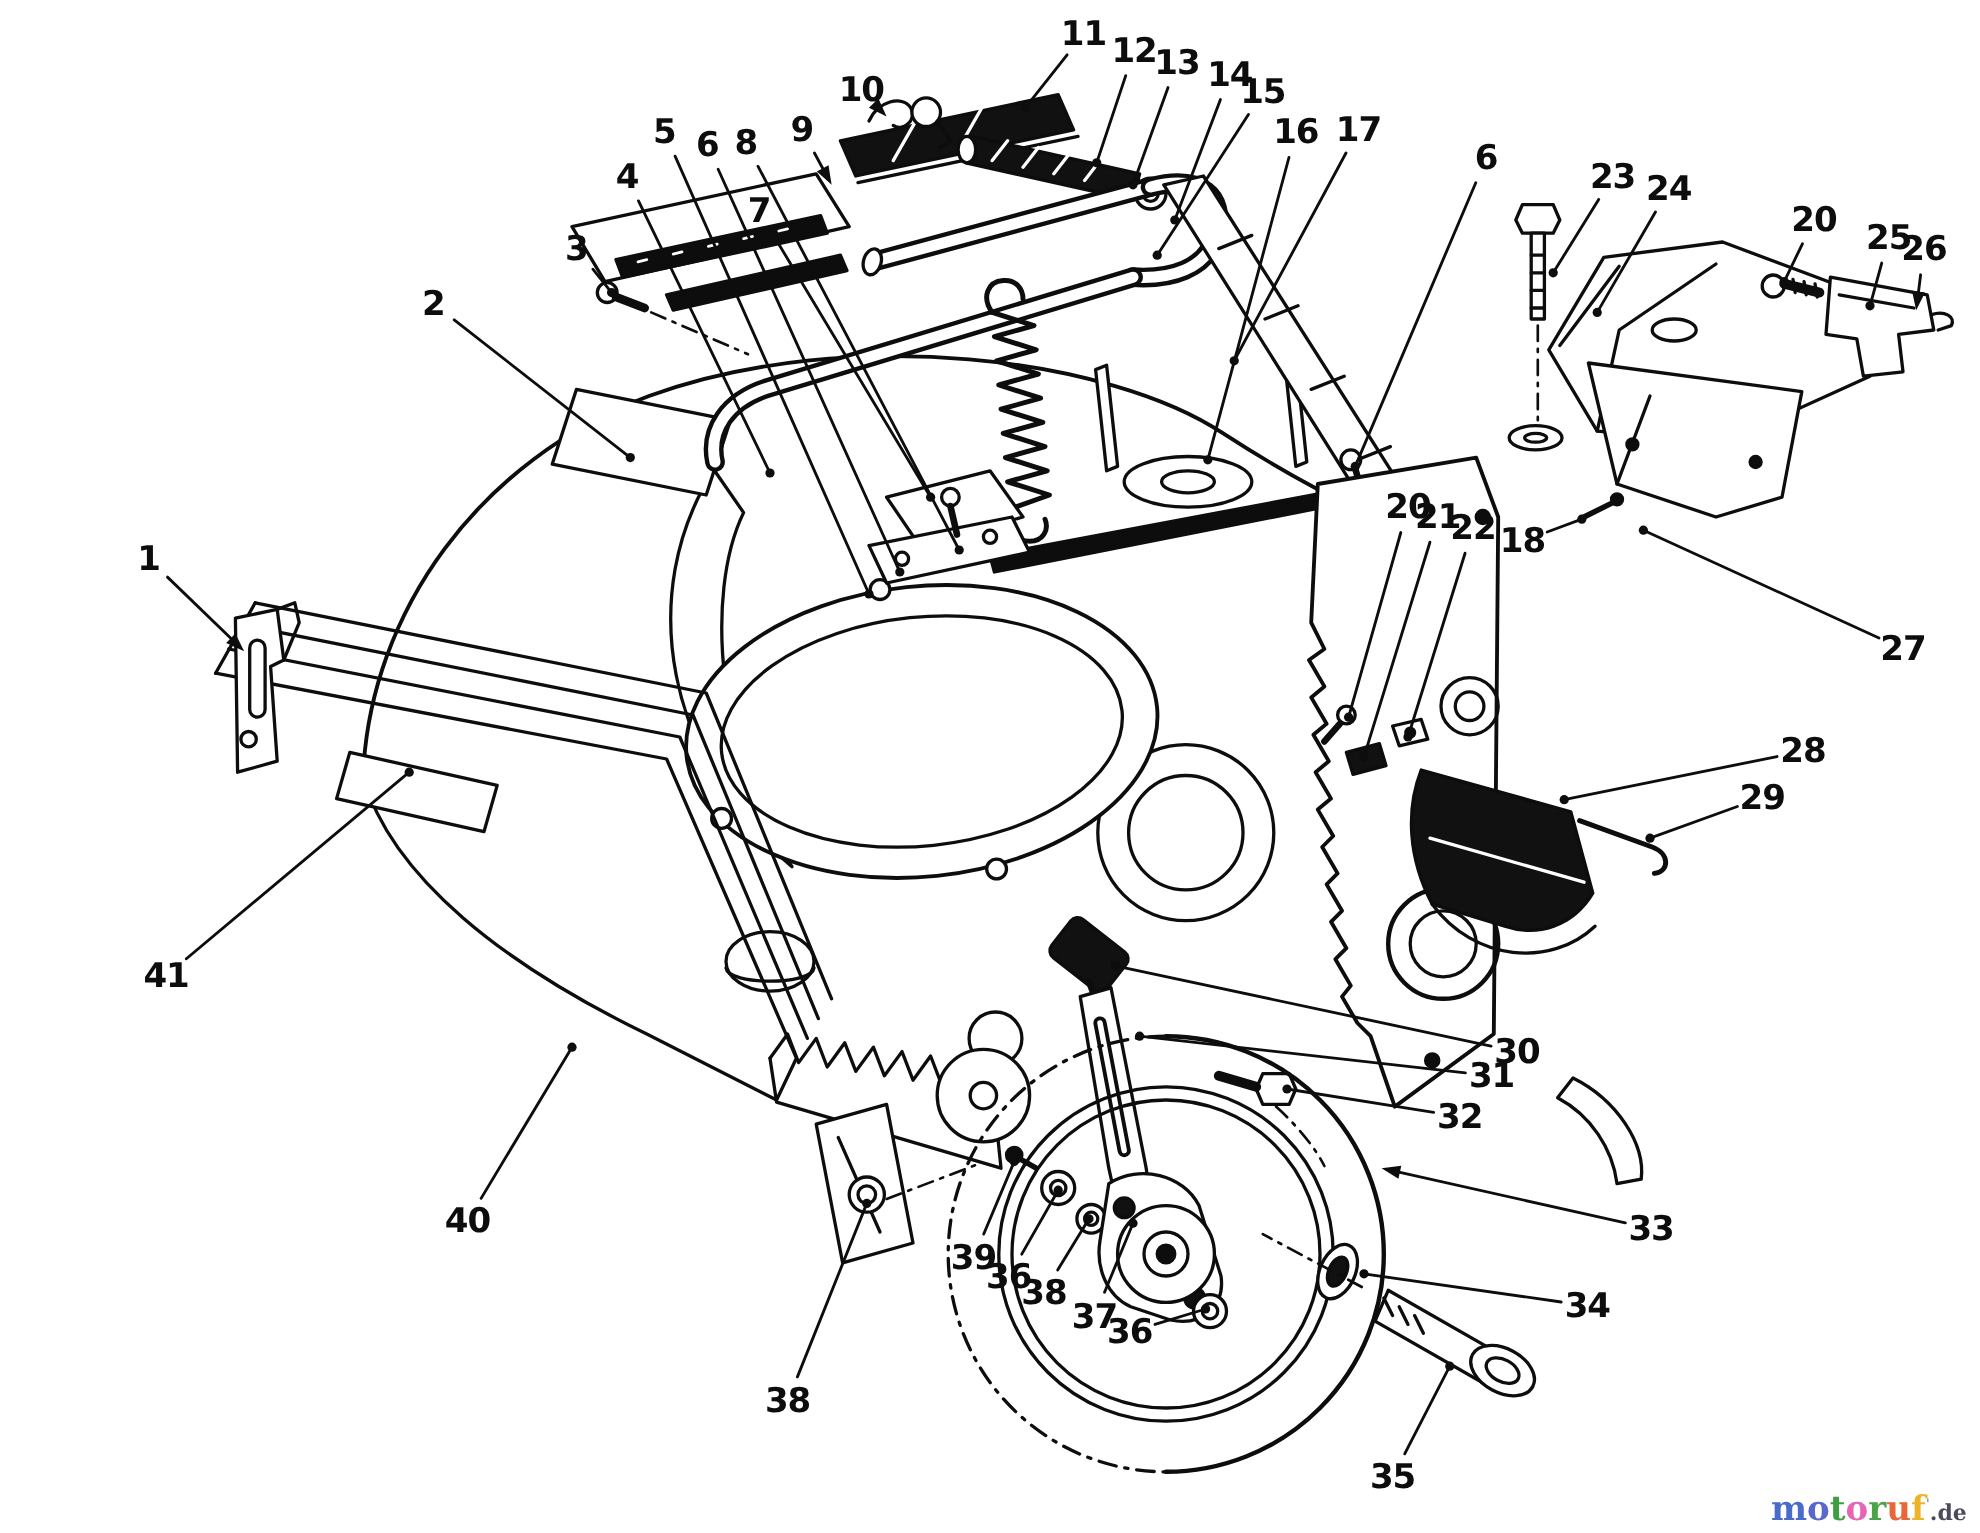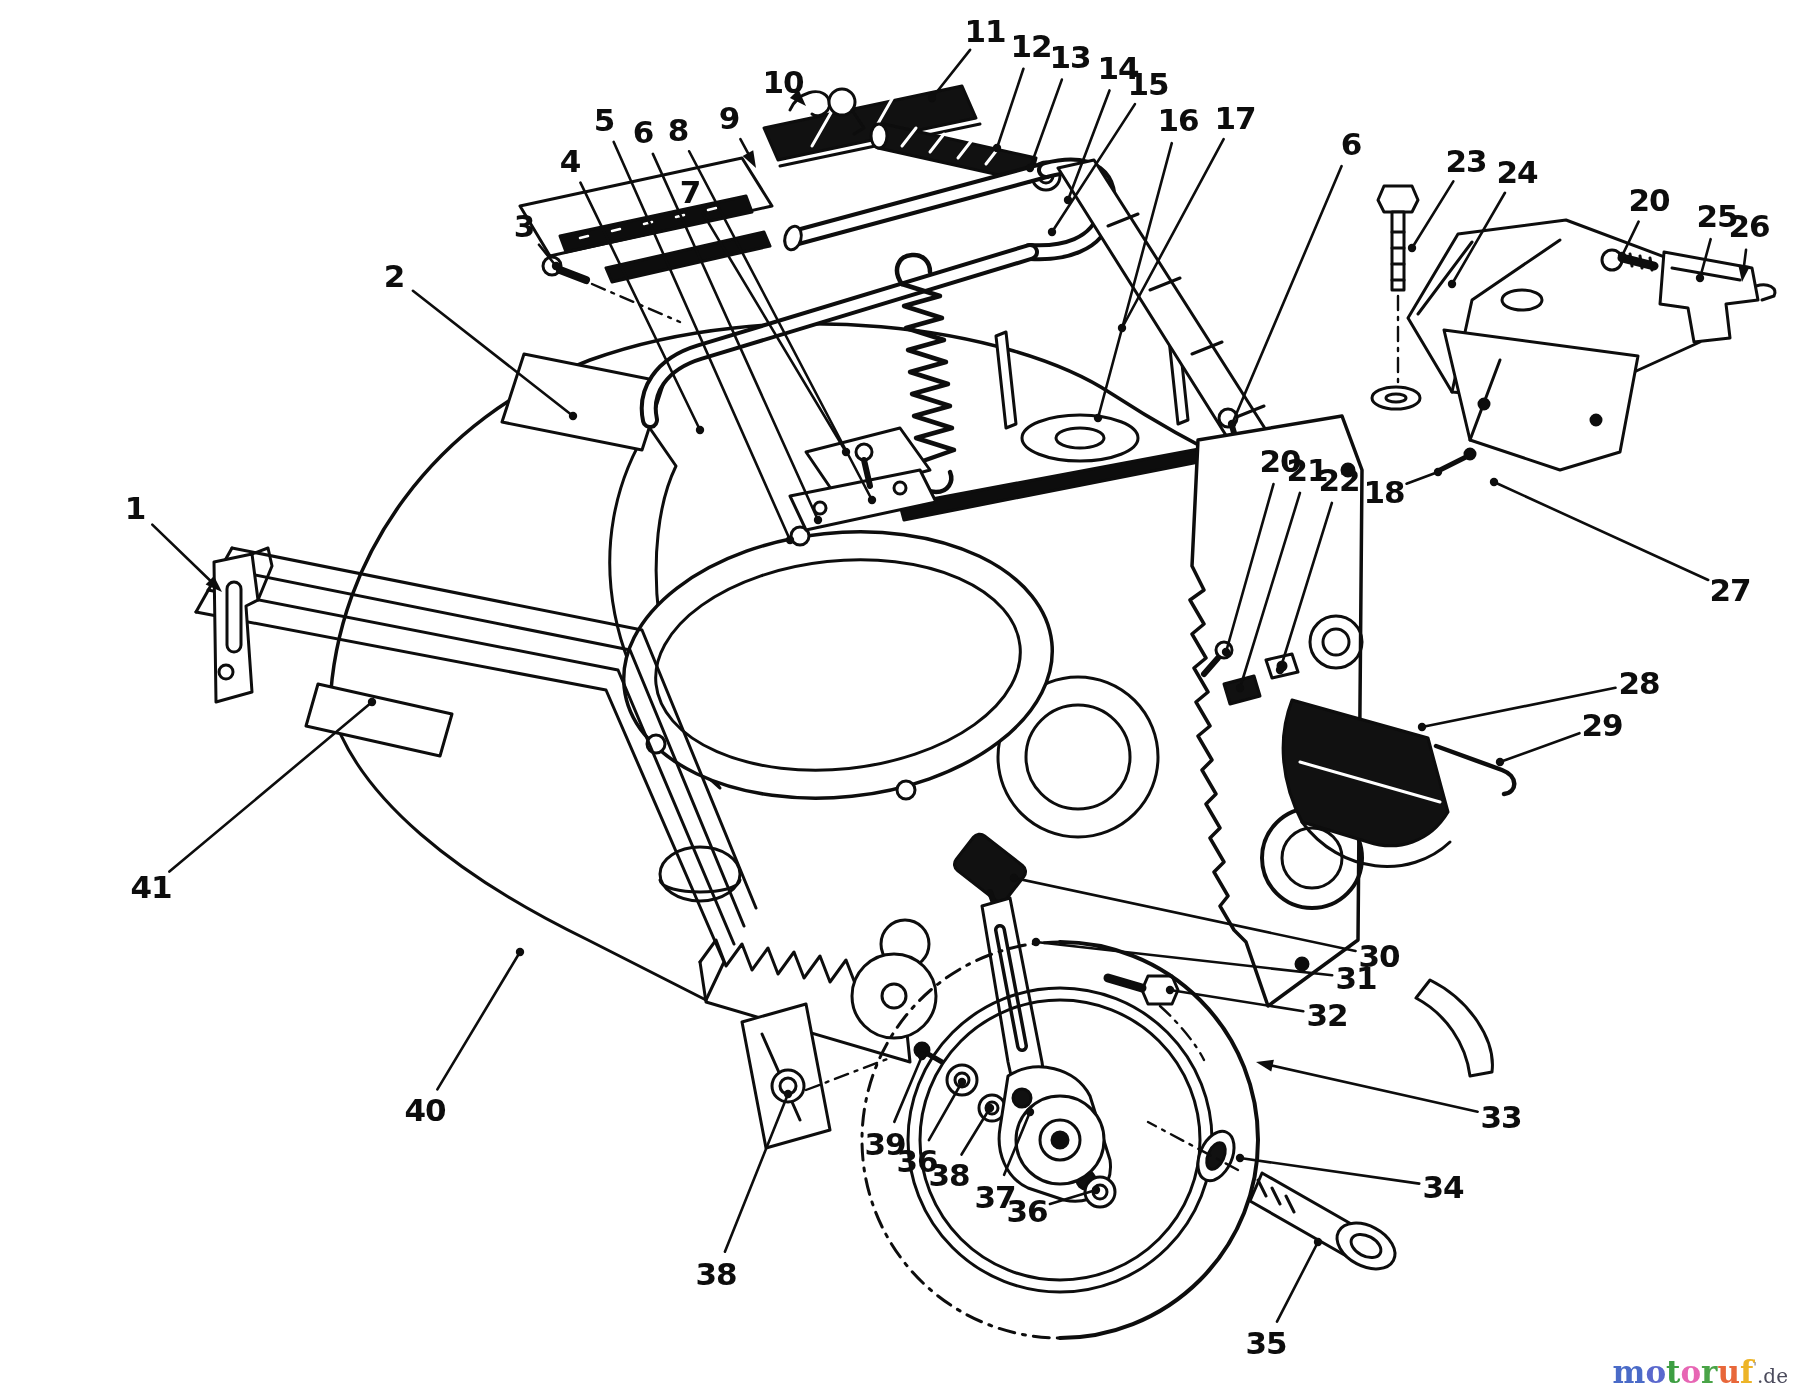--- a/index.html
+++ b/index.html
@@ -10,21 +10,21 @@
   #stage{position:absolute;inset:0;}
   svg text.callout{
     font-family:"DejaVu Sans",sans-serif;
     font-weight:700;font-size:31px;fill:#0d0d0d;letter-spacing:-1px;
   }
   #brand{
     position:absolute;right:12px;bottom:6px;
     font-family:"DejaVu Serif",serif;font-weight:700;font-size:31px;
     letter-spacing:0px;white-space:nowrap;line-height:1;
   }
-  #brand .suffix{font-size:20px;font-weight:400;}
+  #brand .suffix{font-size:20px;font-weight:700;}
   #brand .mark{font-size:12px;vertical-align:super;color:#9a9aa6;}
 </style>
 </head>
 <body>
 
 <div id="stage">
 <svg width="1800" height="1394" viewBox="0 0 1800 1394" xmlns="http://www.w3.org/2000/svg" fill="none" stroke="#0d0d0d" stroke-width="3" stroke-linecap="round" stroke-linejoin="round">
 
   <g>
     <path d="M 330,706 C 336,556 436,418 590,360 C 772,294 1010,326 1112,394 C 1152,420 1198,446 1240,466" stroke-width="3.5"></path>

